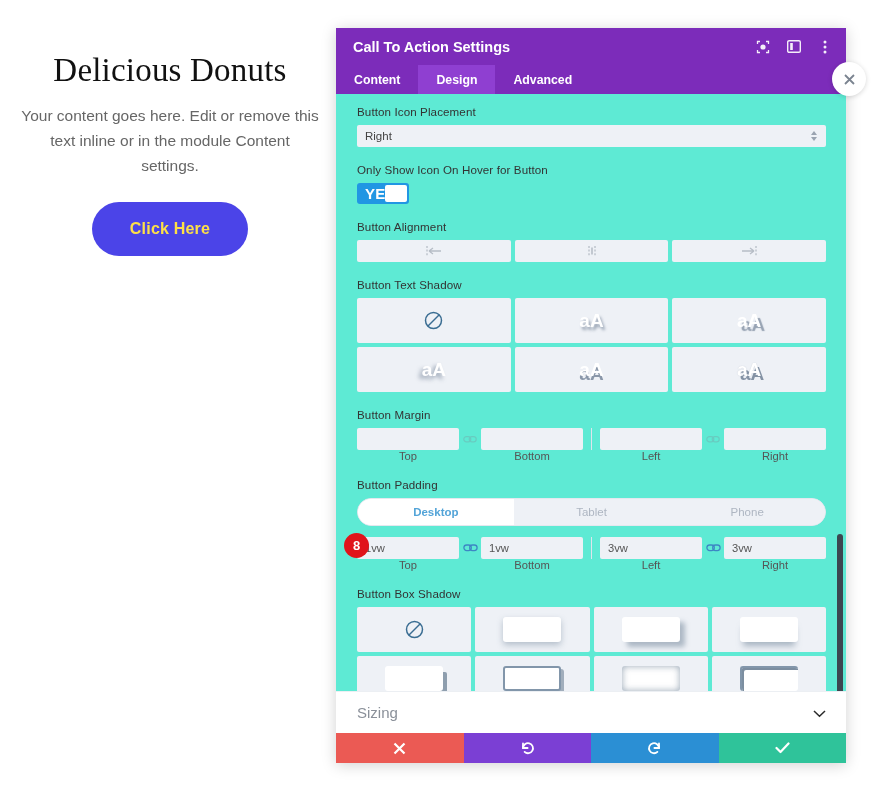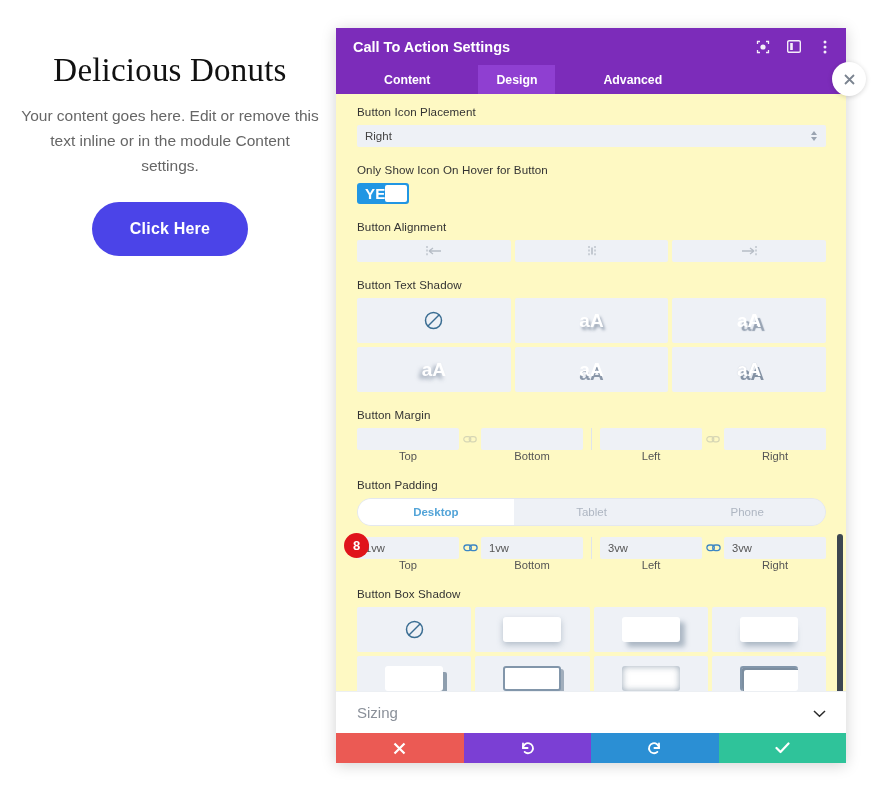--- a/index.html
+++ b/index.html
@@ -18,21 +18,21 @@
     font-family: "Liberation Serif", serif;
     font-size: 33px; color: #111; letter-spacing: .2px; font-weight: 400;
     margin-bottom: 14px;
   }
   .dd-body {
     font-size: 15.5px; color: #666; line-height: 1.62;
     width: 300px; margin: 0 auto;
   }
   .dd-btn-wrap { margin-top: 24px; }
   .dd-btn {
-    display: inline-block; background: #4b44e8; color: #ffffff;
+    display: inline-block; background: #4b44e8; color: #fde047;
     font-size: 16px; font-weight: bold; padding: 18px 38px;
     border-radius: 40px; border: none; cursor: pointer;
     letter-spacing: .2px;
   }
 
   
   .panel {
     position: absolute; left: 336px; top: 28px;
     width: 510px; height: 735px;
     background: #fff;
@@ -50,27 +50,26 @@
   .hdr-ic { width: 15px; height: 15px; opacity: .92; cursor: pointer; display:flex; align-items:center; justify-content:center;}
   .hdr-ic svg { display: block; }
 
   .panel-tabs {
     height: 29px; background: #7c2cba; display: flex; flex: 0 0 auto;
   }
   .ptab {
     padding: 0 18px; display: flex; align-items: center; justify-content: center;
     color: #fff; font-size: 12.3px; font-weight: bold; cursor: pointer;
     min-width: 72px;
-    margin-left: 30px;
   }
   .ptab.active { background: #8f3fd1; }
 
   .panel-body {
     flex: 1 1 auto; position: relative;
-    background: #fef9c3; overflow: hidden;
+    background: #5eead4; overflow: hidden;
     padding: 11px 20px 0 21px;
   }
 
   .field { margin-bottom: 16px; }
   .flabel { font-size: 11.6px; color: #333; margin-bottom: 7px; letter-spacing: .1px;}
 
   .select-box {
     height: 22px; background: #eef1f6; border: none; border-radius: 2px;
     display: flex; align-items: center; padding: 0 8px;
     font-size: 11.5px; color: #444; cursor: pointer; position: relative;

